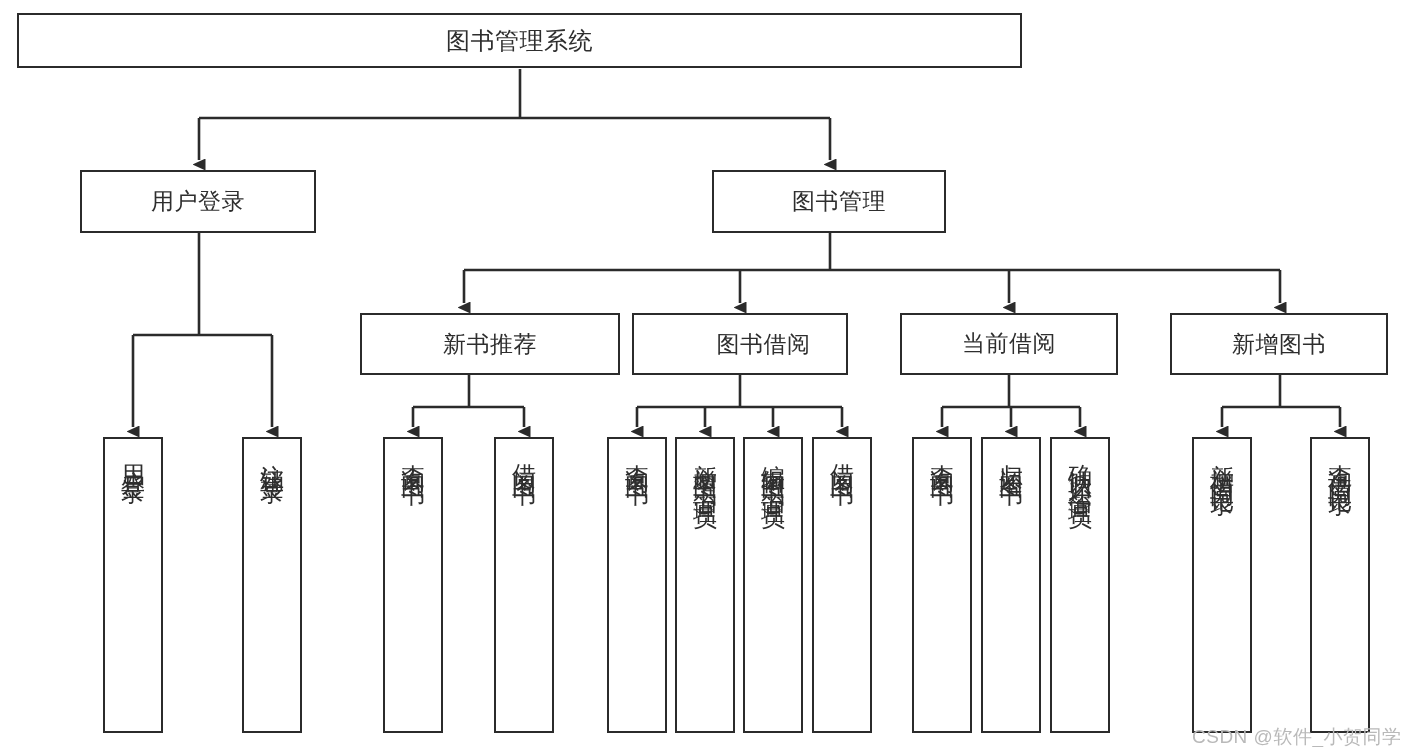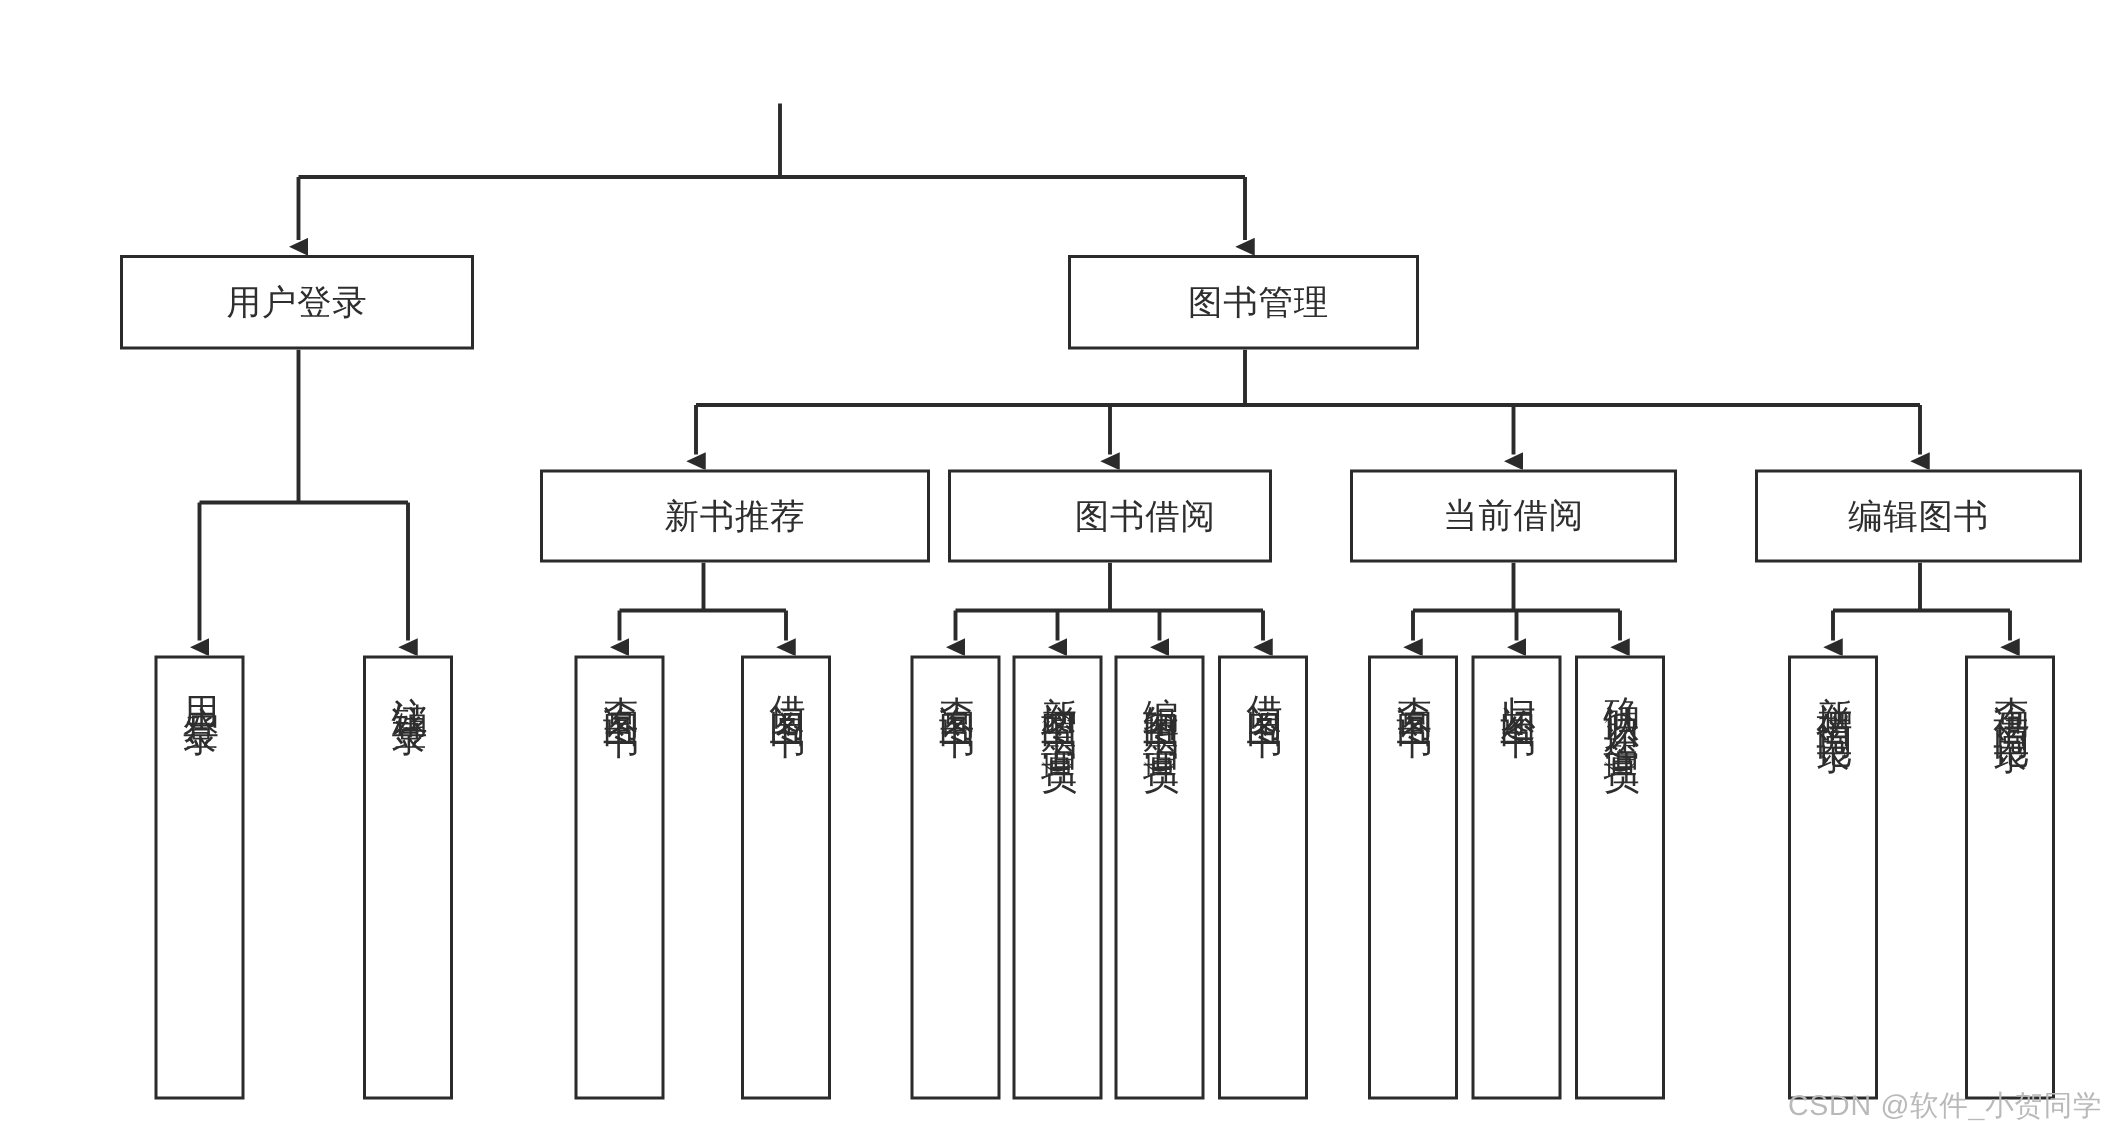--- a/index.html
+++ b/index.html
@@ -121,20 +121,23 @@
       <path d="M1011,407 L1011,427" marker-end="url(#arr)"></path>
       <path d="M1080,407 L1080,427" marker-end="url(#arr)"></path>
 
       <path d="M1280,375 L1280,407"></path>
       <path d="M1222,407 L1340,407"></path>
       <path d="M1222,407 L1222,427" marker-end="url(#arr)"></path>
       <path d="M1340,407 L1340,427" marker-end="url(#arr)"></path>
     </g>
   </svg>
 
+  <div class="node horiz root" style="left:17px; top:13px; width:1005px; height:55px;">
+    <span class="label">图书管理系统</span>
+  </div>
 
   <div class="node horiz" style="left:80px; top:170px; width:236px; height:63px;">
     <span class="label">用户登录</span>
   </div>
 
   <div class="node horiz" style="left:712px; top:170px; width:234px; height:63px;padding-left:20px;">
     <span class="label">图书管理</span>
   </div>
 
   <div class="node horiz" style="left:360px; top:313px; width:260px; height:62px;">
@@ -143,21 +146,21 @@
 
   <div class="node horiz" style="left:632px; top:313px; width:216px; height:62px;padding-left:47px;">
     <span class="label">图书借阅</span>
   </div>
 
   <div class="node horiz" style="left:900px; top:313px; width:218px; height:62px;font-family:Liberation Serif, serif;">
     <span class="label">当前借阅</span>
   </div>
 
   <div class="node horiz" style="left:1170px; top:313px; width:218px; height:62px;">
-    <span class="label">编辑图书</span>
+    <span class="label">新增图书</span>
   </div>
 
   <div class="node vert" style="left:103px; top:437px; width:60px; height:296px;">
     <span class="label">用户登录</span>
   </div>
 
   <div class="node vert" style="left:242px; top:437px; width:60px; height:296px;">
     <span class="label">注销登录</span>
   </div>
 

